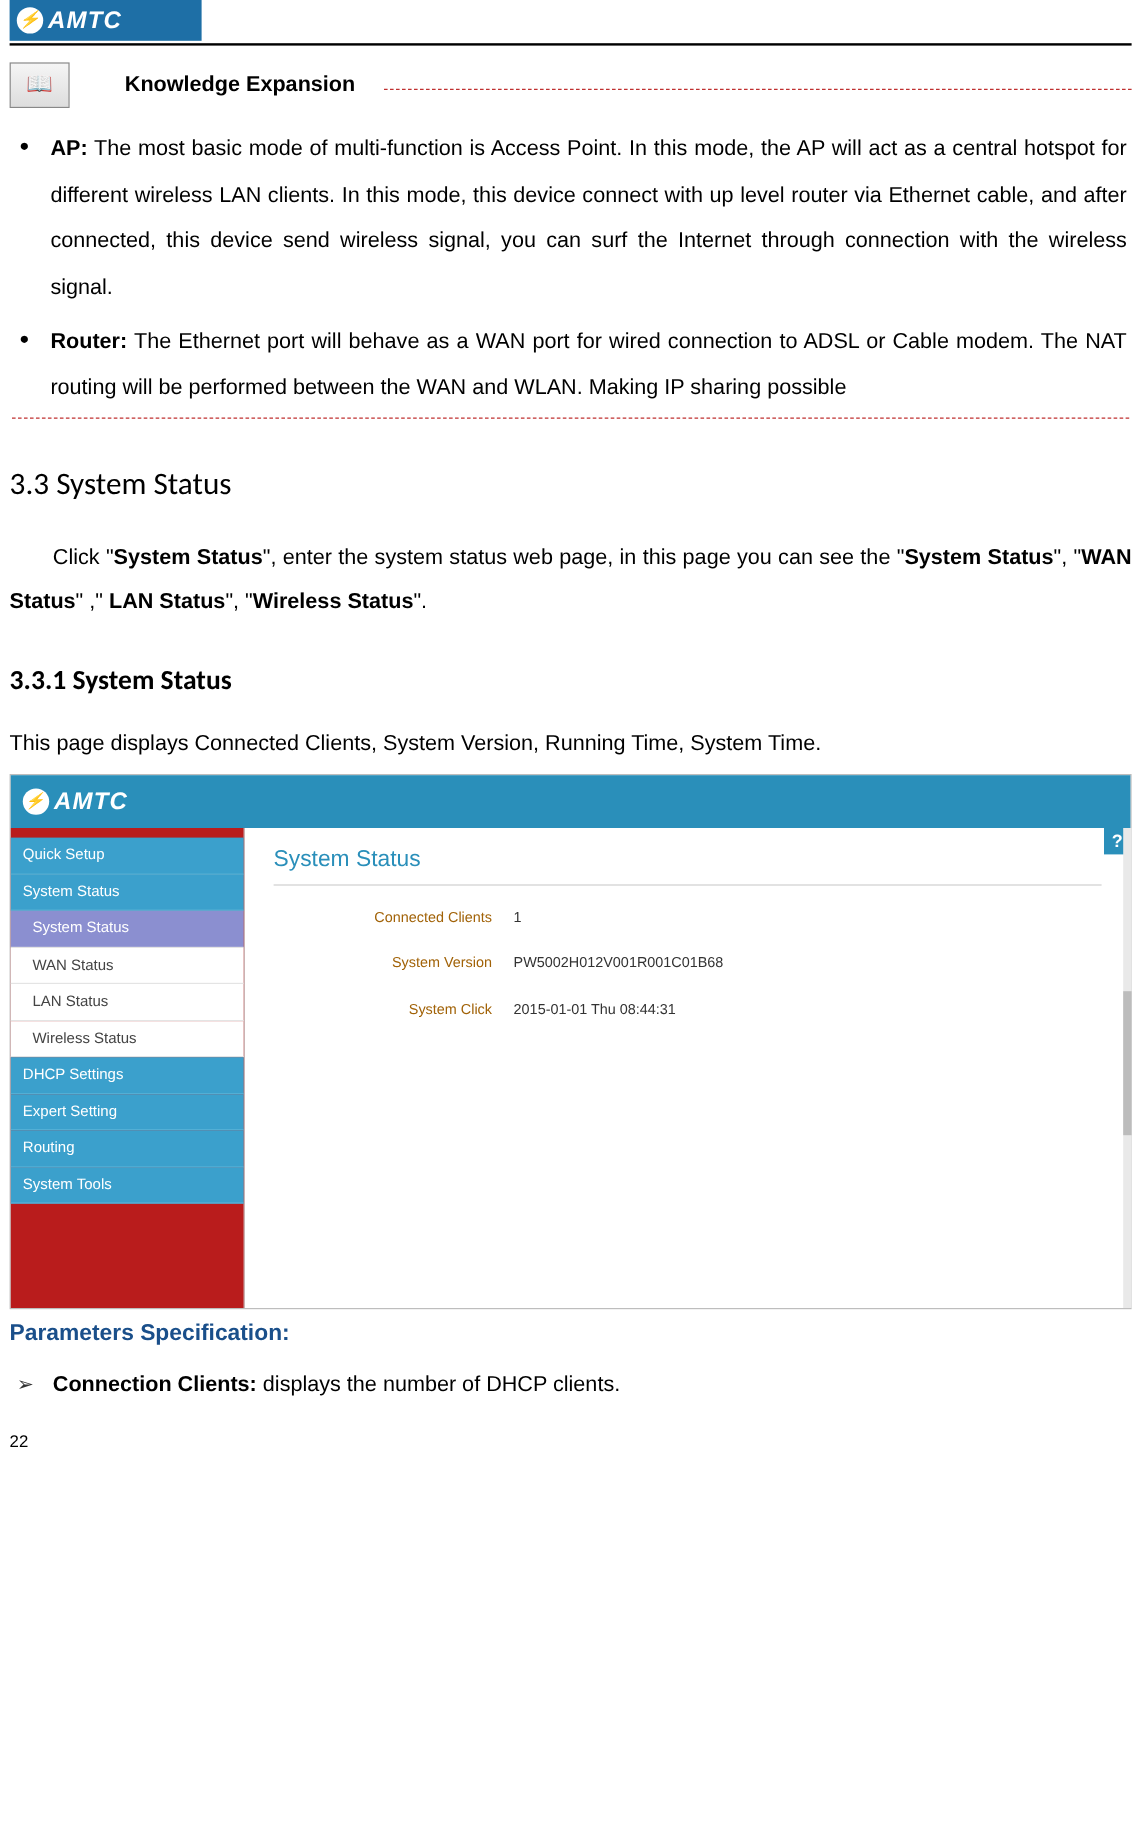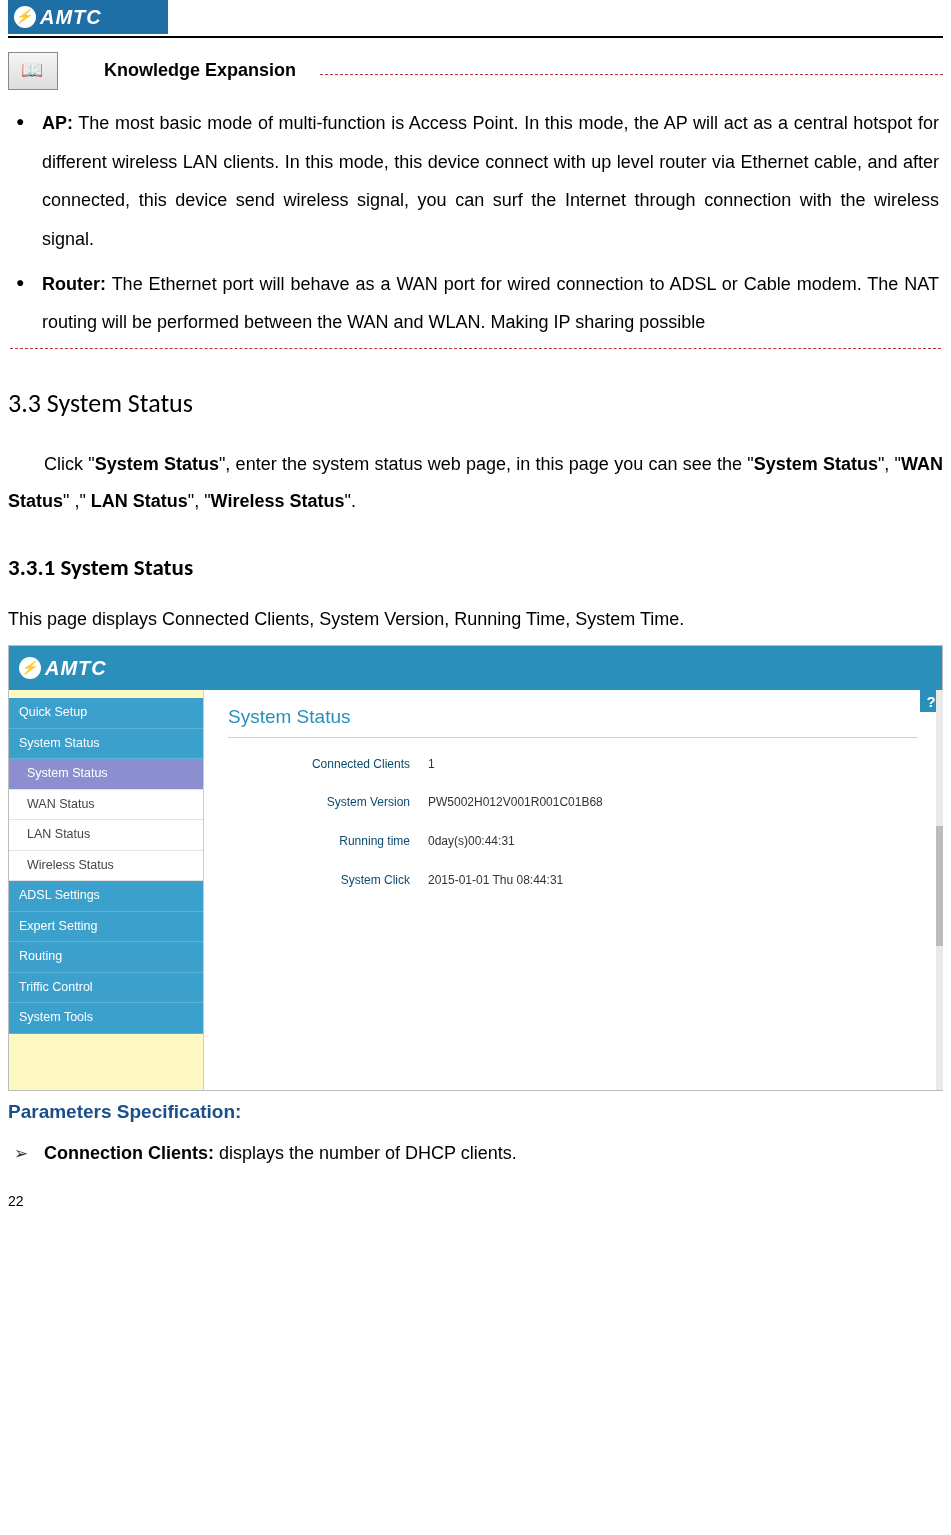--- a/index.html
+++ b/index.html
@@ -134,21 +134,21 @@
   }
   .ui-topbar .logo-bolt { background:#fff;color:#2a8fba;width:22px;height:22px;border-radius:50%;display:inline-flex;align-items:center;justify-content:center;font-size:13px;margin-right:4px;}
   .ui-body {
     display: flex;
     min-height: 400px;
     position: relative;
   }
   .ui-side {
     width: 195px;
     border-right: 1px solid #ccc;
-    background: #fef9c3;
+    background: #b91c1c;
     padding-top: 8px;
   }
   .side-item {
     padding: 6px 10px;
     font-size: 12.5px;
     color: #fff;
     cursor: pointer;
   }
   .side-top { background: #3ba0cc; border-bottom: 1px solid #5ab4d8; }
   .side-sub {
@@ -187,21 +187,21 @@
   .kv-row {
     display: flex;
     font-size: 12px;
     color: #333;
     margin-bottom: 22px;
   }
   .kv-row .k {
     width: 200px;
     text-align: right;
     padding-right: 18px;
-    color: #0c4a6e;
+    color: #a16207;
   }
   .kv-row .v { color: #333; }
   .scroll-hint {
     position: absolute;
     right: -1px; top: 44px;
     width: 7px;
     background: #e9e9e9;
     bottom: 0;
   }
   .scroll-nub {
@@ -290,42 +290,37 @@
       <span>AMTC</span>
     </div>
     <div class="ui-body">
       <div class="ui-side">
         <div class="side-item side-top">Quick Setup</div>
         <div class="side-item side-top">System Status</div>
         <div class="side-item side-sub active">System Status</div>
         <div class="side-item side-sub">WAN Status</div>
         <div class="side-item side-sub">LAN Status</div>
         <div class="side-item side-sub">Wireless Status</div>
-        <div class="side-item side-top">ADSL Settings</div>
+        <div class="side-item side-top">DHCP Settings</div>
         <div class="side-item side-top">Expert Setting</div>
         <div class="side-item side-top">Routing</div>
-        <div class="side-item side-top">Triffic Control</div>
         <div class="side-item side-top">System Tools</div>
       </div>
       <div class="ui-main">
         <div class="help-badge">?</div>
         <div class="main-title">System Status</div>
         <div class="kv-row">
           <div class="k">Connected Clients</div>
           <div class="v">1</div>
         </div>
         <div class="kv-row">
           <div class="k">System Version</div>
           <div class="v">PW5002H012V001R001C01B68</div>
         </div>
         <div class="kv-row">
-          <div class="k">Running time</div>
-          <div class="v">0day(s)00:44:31</div>
-        </div>
-        <div class="kv-row">
           <div class="k">System Click</div>
           <div class="v">2015-01-01 Thu 08:44:31</div>
         </div>
       </div>
     </div>
     <div class="scroll-hint"></div>
     <div class="scroll-nub"></div>
   </div>
 
   <div class="params-title">Parameters Specification:</div>

